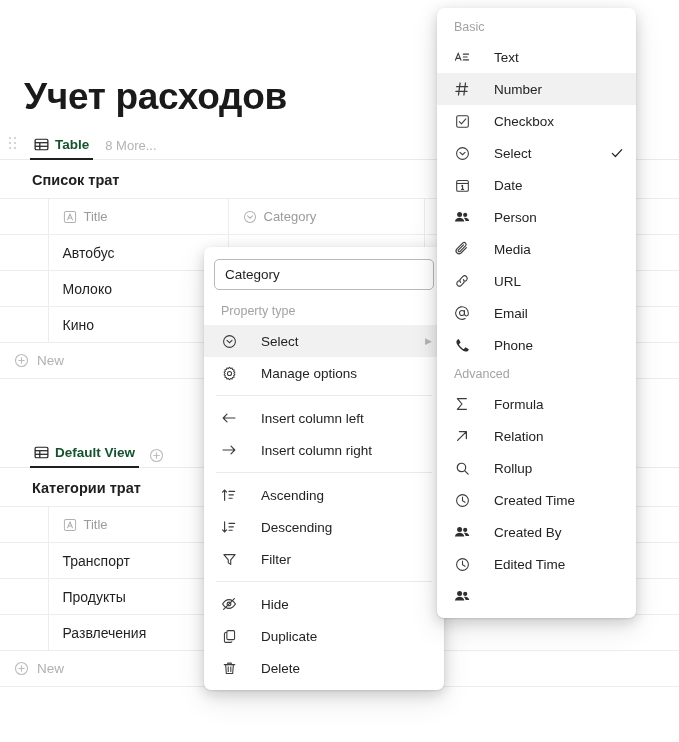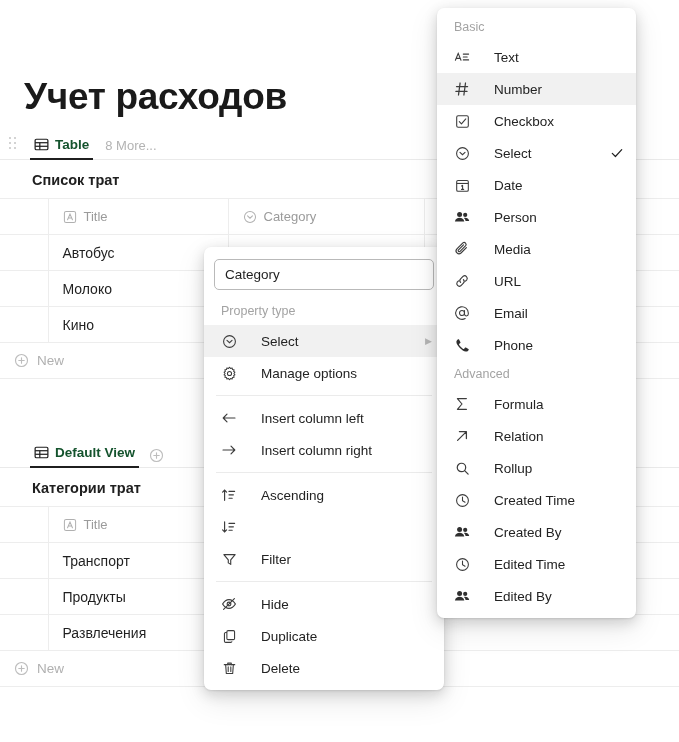--- a/index.html
+++ b/index.html
@@ -440,20 +440,21 @@
       </span>
       <span class="mi-label">Ascending</span>
     </div>
     <div class="mi">
       <span class="mi-ico">
         <svg width="16" height="16" viewBox="0 0 16 16" fill="none" stroke="#3c3c3c" stroke-width="1.15" stroke-linecap="round">
           <path d="M3.6 2.7 V12.9 M1.6 10.9 L3.6 13 L5.6 10.9"></path>
           <path d="M8 4.4 H13.6 M8 7.8 H12.4 M8 11.2 H11.2"></path>
         </svg>
       </span>
+      <span class="mi-label">Descending</span>
     </div>
     <div class="mi">
       <span class="mi-ico">
         <svg width="15" height="15" viewBox="0 0 16 16" fill="none" stroke="#3c3c3c" stroke-width="1.2" stroke-linejoin="round" stroke-linecap="round">
           <path d="M2 2.8 H14 L9.3 8.4 V13.2 L6.7 11.6 V8.4 Z"></path>
         </svg>
       </span>
       <span class="mi-label">Filter</span>
     </div>
 
@@ -665,17 +666,16 @@
 
     <div class="mi">
       <span class="mi-ico">
         <svg width="16" height="16" viewBox="0 0 16 16" fill="#2f2f2f">
           <circle cx="5.6" cy="5.4" r="2.5"></circle>
           <circle cx="11.2" cy="5.9" r="2.1"></circle>
           <path d="M0.9 12.6 C1.4 10 3.3 8.8 5.6 8.8 C7.9 8.8 9.8 10 10.3 12.6 Z"></path>
           <path d="M9.9 8.9 C10.3 8.8 10.8 8.8 11.2 8.8 C13.2 8.8 14.8 9.8 15.2 12 L11.6 12 C11.4 10.7 10.8 9.7 9.9 8.9 Z"></path>
         </svg>
       </span>
-      <span class="mi-label">Edited By</span>
     </div>
   </div>
 
 </div>
 
 </body></html>

